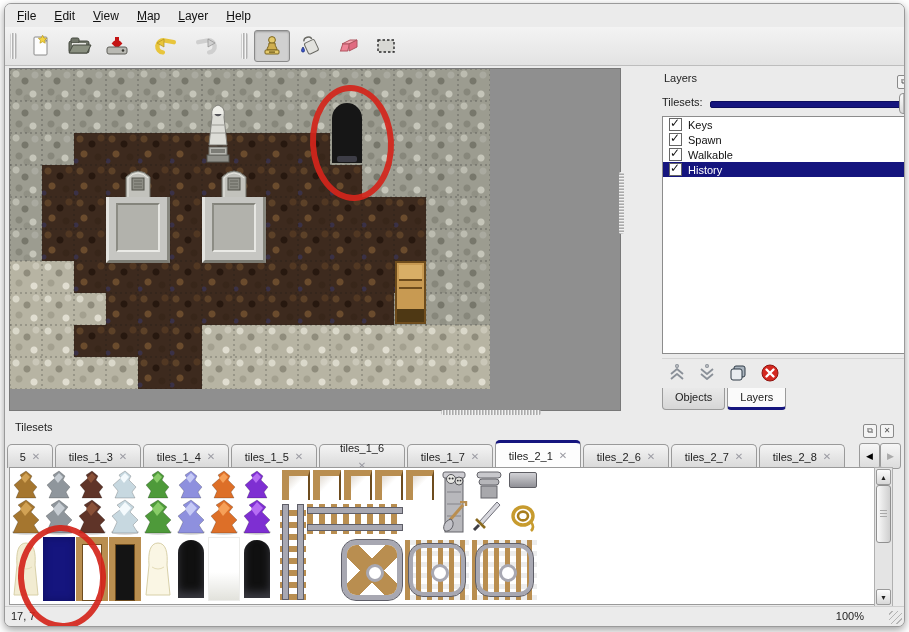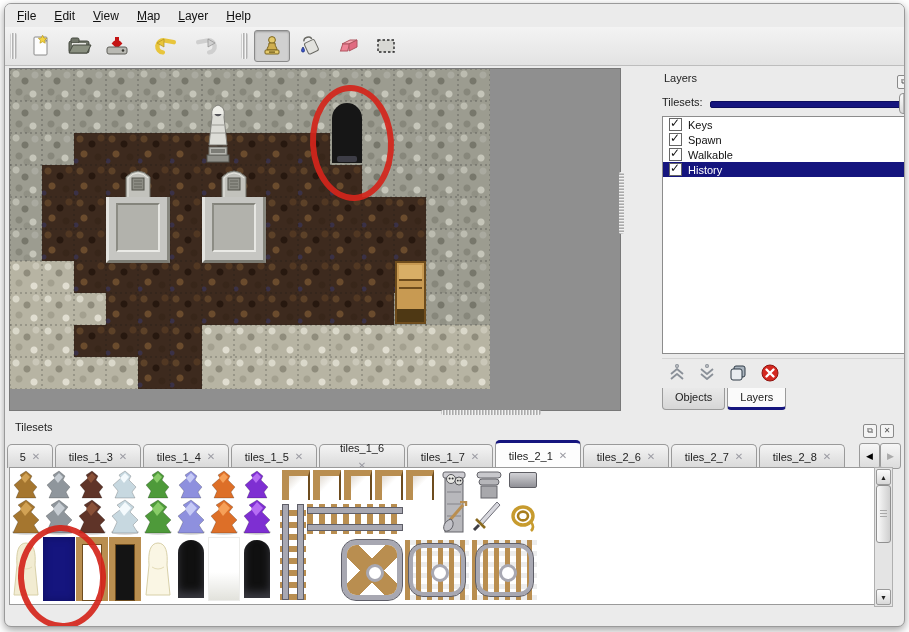--- a/index.html
+++ b/index.html
@@ -692,15 +692,20 @@
           </div>
         </div>
       </div>
   <div class="ts-scrollbar">
     <div class="sb-btn" style="top:1px;">▲</div>
     <div class="sb-thumb"></div>
     <div class="sb-btn" style="bottom:1px;">▼</div>
   </div>
   <div class="red-ellipse" id="ts-annotation" style="left: 13px; top: 521px; width: 76px; height: 92px; z-index: 5;"></div>
 
+  <div class="statusbar">
+    <span style="position:absolute;left:6px;top:3px;">17, 7</span>
+    <span style="position:absolute;right:40px;top:3px;">100%</span>
+    <div class="grip"></div>
+  </div>
 
 </div>
 </div>
 
 </body></html>

